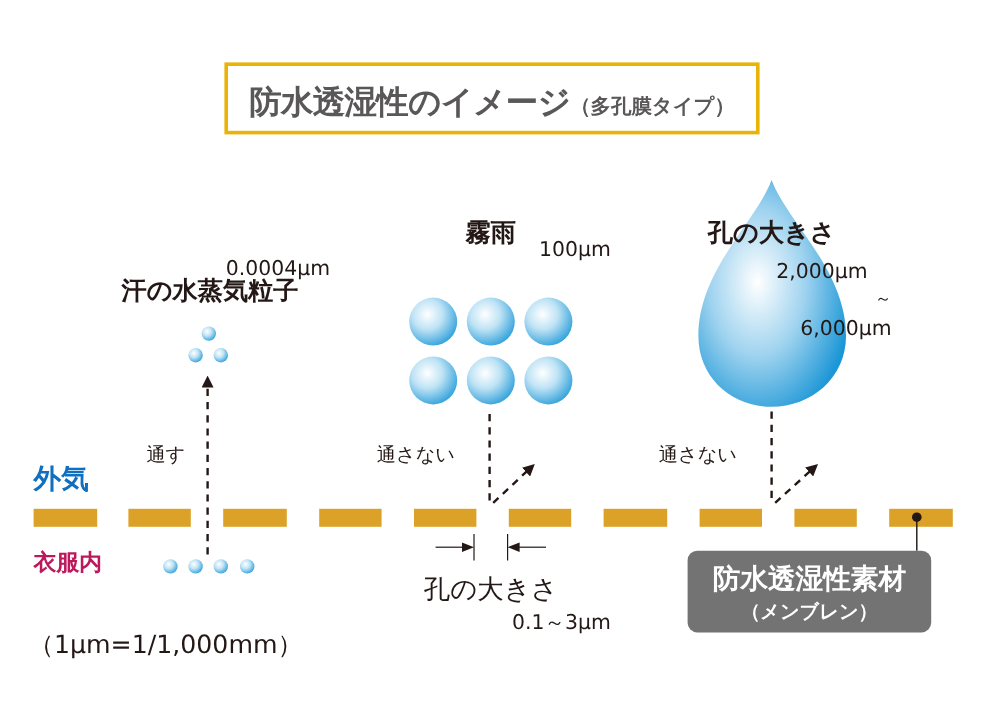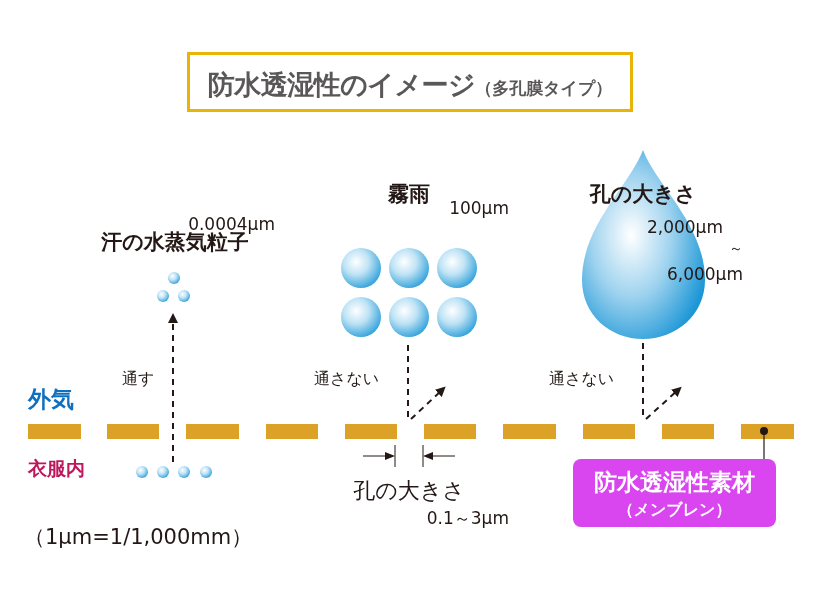--- a/index.html
+++ b/index.html
@@ -10,21 +10,21 @@
                border: 3px solid #eab308; box-sizing: content-box; }
   .title-text { position: absolute; left: 0; right: 0; top: 12px; text-align: center;
                 font-size: 27px; font-weight: bold; color: #595757; white-space: nowrap; letter-spacing: -0.5px; }
   .title-text .sub { font-size: 17px; font-weight: bold; letter-spacing: 0; }
   .label { font-weight: bold; font-size: 21px; text-align: center; white-space: nowrap; }
   .size { font-size: 17px; text-align: right; white-space: nowrap; }
   .small { font-size: 16px; white-space: nowrap; text-align: right; }
   .side-out { color: #0f6fc0; font-size: 23px; font-weight: bold; }
   .side-in { color: #be185d; font-size: 19px; font-weight: bold; }
   .membrane-label { left: 573px; top: 459px; width: 203px; height: 68px;
-                    background: #d946ef; border-radius: 8px; color: #ffffff; text-align: center; }
+                    background: #737373; border-radius: 8px; color: #ffffff; text-align: center; }
   .membrane-label .main { font-size: 23px; font-weight: bold; margin-top: 8px; }
   .membrane-label .sub { font-size: 16px; font-weight: bold; margin-top: 2px; }
   .pore-size { font-size: 22px; text-align: center; white-space: nowrap; }
   svg { position: absolute; left: 0; top: 0; }
 </style>
 </head>
 <body>
 
 <div class="abs title-box">
   <div class="title-text">

